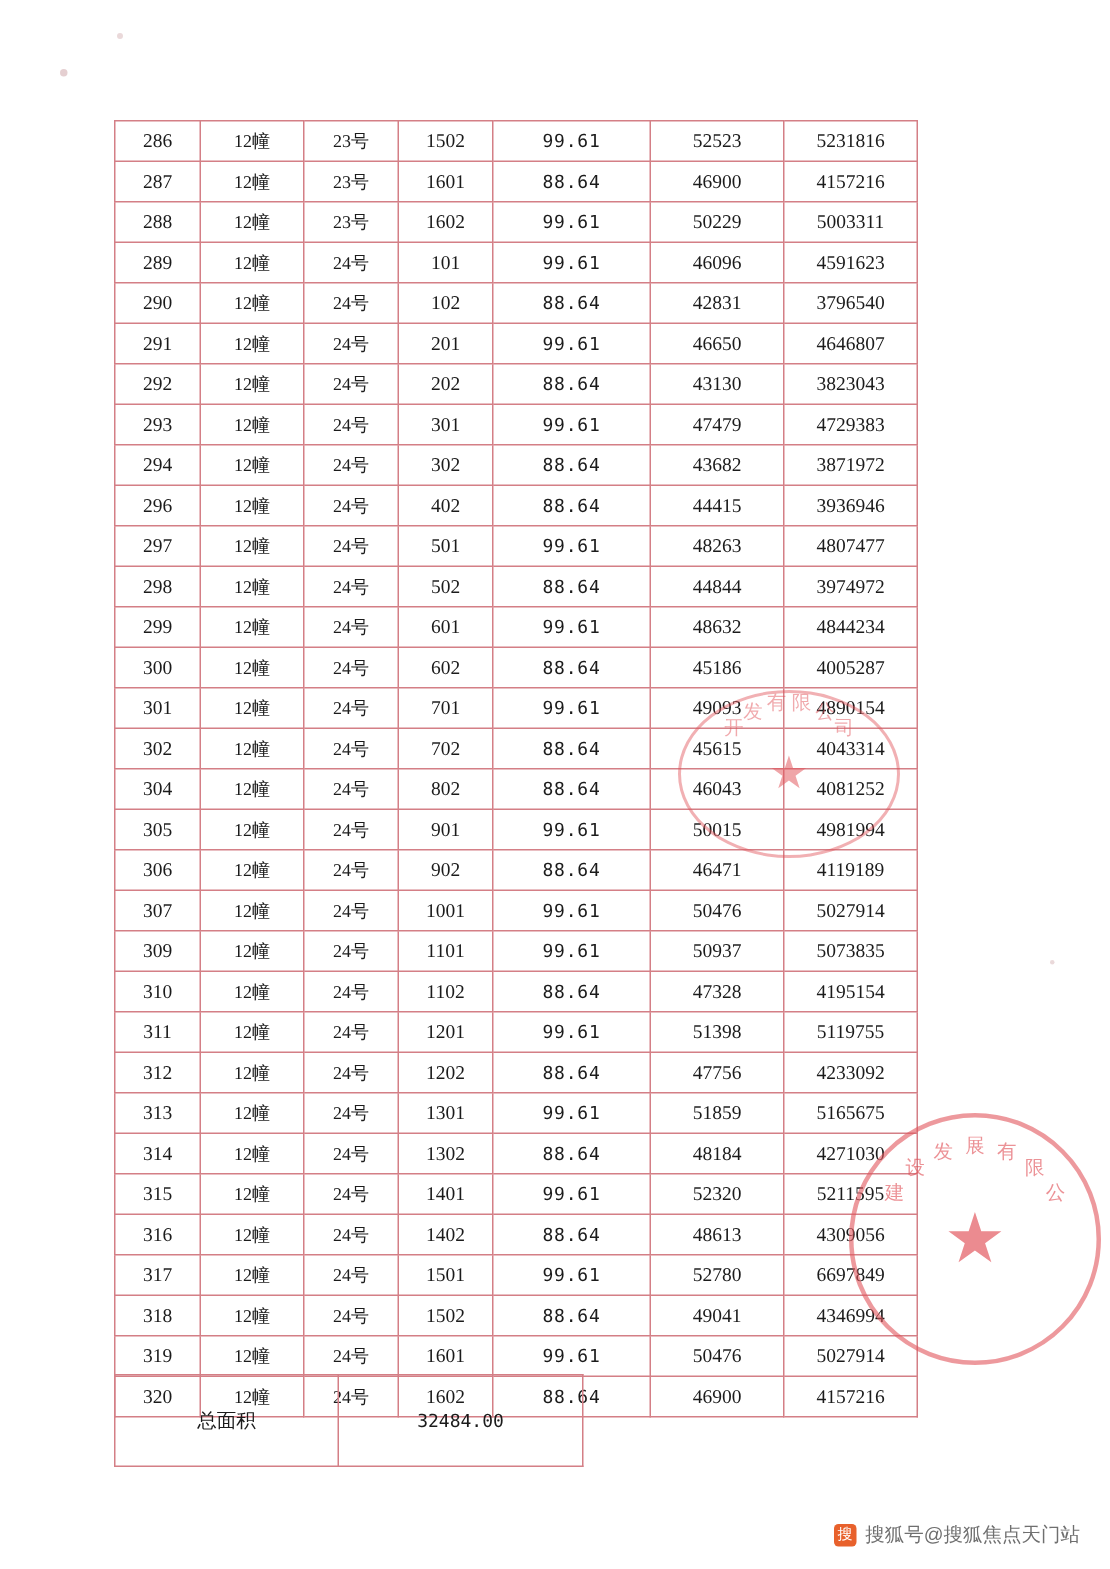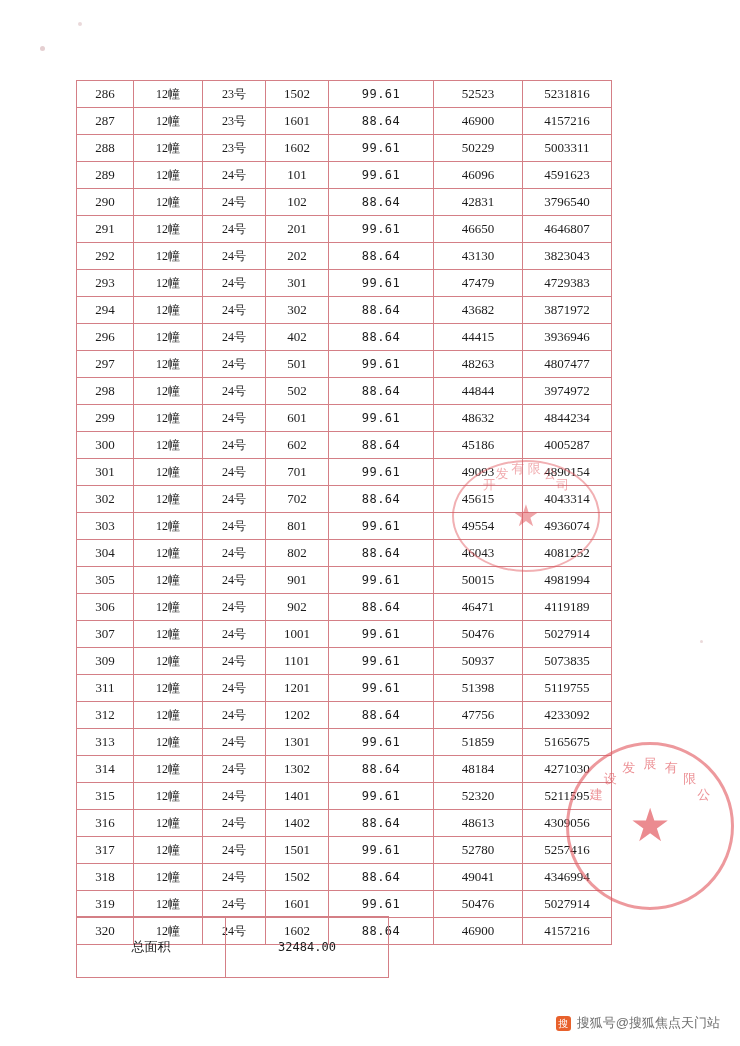--- a/index.html
+++ b/index.html
@@ -294,29 +294,20 @@
         <tr>
           <td class="c-idx">302</td>
           <td class="c-bldg">12幢</td>
           <td class="c-unit">24号</td>
           <td class="c-room">702</td>
           <td class="c-area">88.64</td>
           <td class="c-price">45615</td>
           <td class="c-total">4043314</td>
         </tr>
         <tr>
-          <td class="c-idx">303</td>
-          <td class="c-bldg">12幢</td>
-          <td class="c-unit">24号</td>
-          <td class="c-room">801</td>
-          <td class="c-area">99.61</td>
-          <td class="c-price">49554</td>
-          <td class="c-total">4936074</td>
-        </tr>
-        <tr>
           <td class="c-idx">304</td>
           <td class="c-bldg">12幢</td>
           <td class="c-unit">24号</td>
           <td class="c-room">802</td>
           <td class="c-area">88.64</td>
           <td class="c-price">46043</td>
           <td class="c-total">4081252</td>
         </tr>
         <tr>
           <td class="c-idx">305</td>
@@ -348,20 +339,29 @@
         <tr>
           <td class="c-idx">309</td>
           <td class="c-bldg">12幢</td>
           <td class="c-unit">24号</td>
           <td class="c-room">1101</td>
           <td class="c-area">99.61</td>
           <td class="c-price">50937</td>
           <td class="c-total">5073835</td>
         </tr>
         <tr>
+          <td class="c-idx">310</td>
+          <td class="c-bldg">12幢</td>
+          <td class="c-unit">24号</td>
+          <td class="c-room">1102</td>
+          <td class="c-area">88.64</td>
+          <td class="c-price">47328</td>
+          <td class="c-total">4195154</td>
+        </tr>
+        <tr>
           <td class="c-idx">311</td>
           <td class="c-bldg">12幢</td>
           <td class="c-unit">24号</td>
           <td class="c-room">1201</td>
           <td class="c-area">99.61</td>
           <td class="c-price">51398</td>
           <td class="c-total">5119755</td>
         </tr>
         <tr>
           <td class="c-idx">312</td>
@@ -408,21 +408,21 @@
           <td class="c-price">48613</td>
           <td class="c-total">4309056</td>
         </tr>
         <tr>
           <td class="c-idx">317</td>
           <td class="c-bldg">12幢</td>
           <td class="c-unit">24号</td>
           <td class="c-room">1501</td>
           <td class="c-area">99.61</td>
           <td class="c-price">52780</td>
-          <td class="c-total">5257416</td>
+          <td class="c-total">6697849</td>
         </tr>
         <tr>
           <td class="c-idx">318</td>
           <td class="c-bldg">12幢</td>
           <td class="c-unit">24号</td>
           <td class="c-room">1502</td>
           <td class="c-area">88.64</td>
           <td class="c-price">49041</td>
           <td class="c-total">4346994</td>
         </tr>

